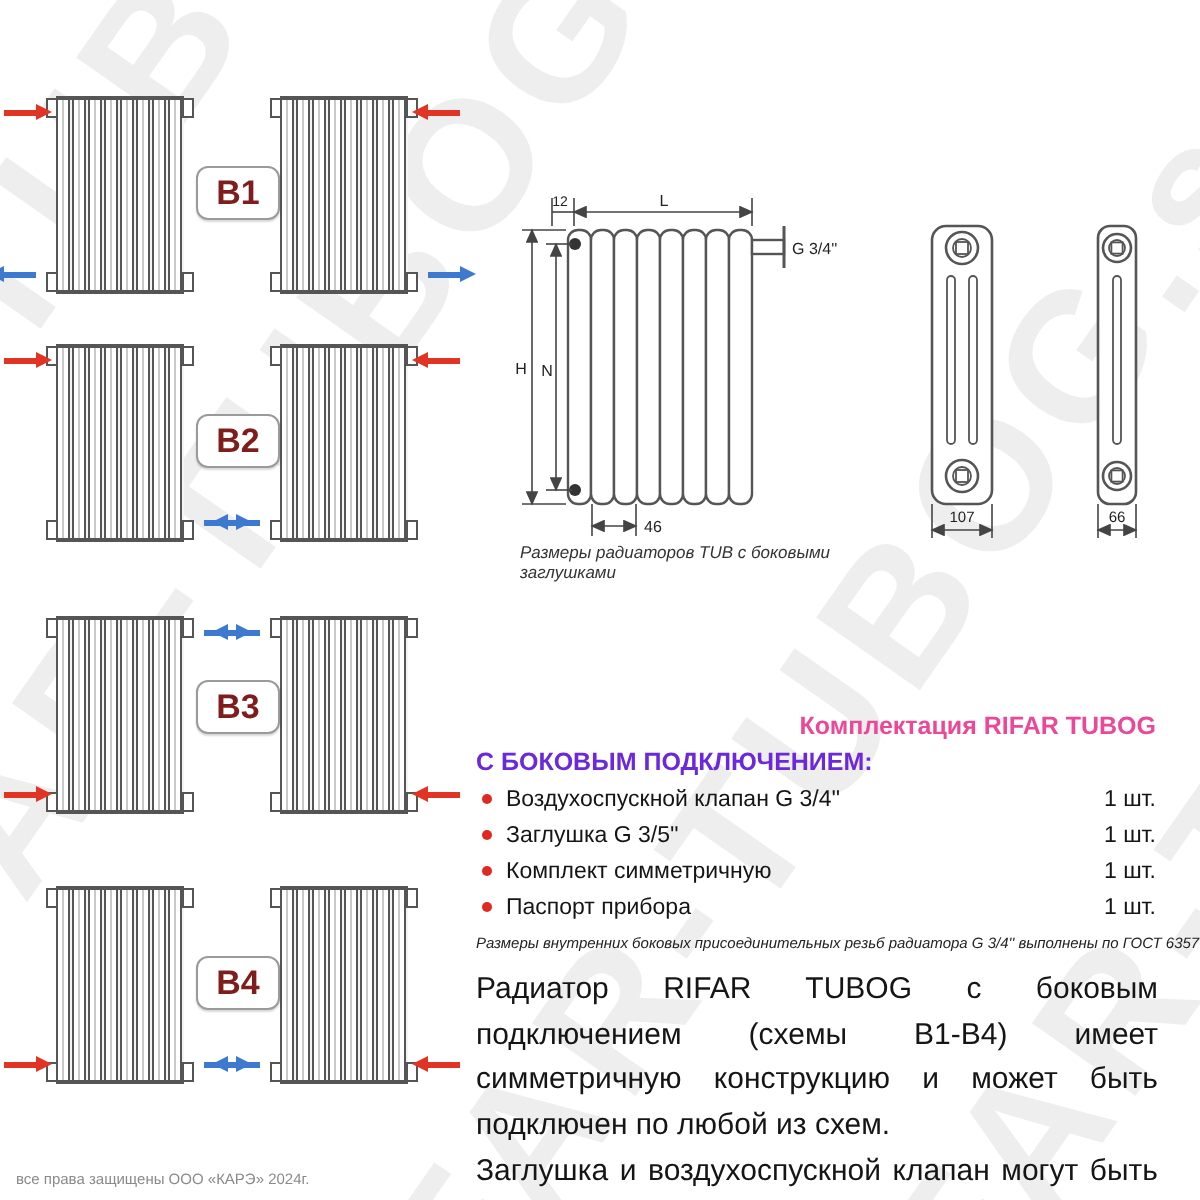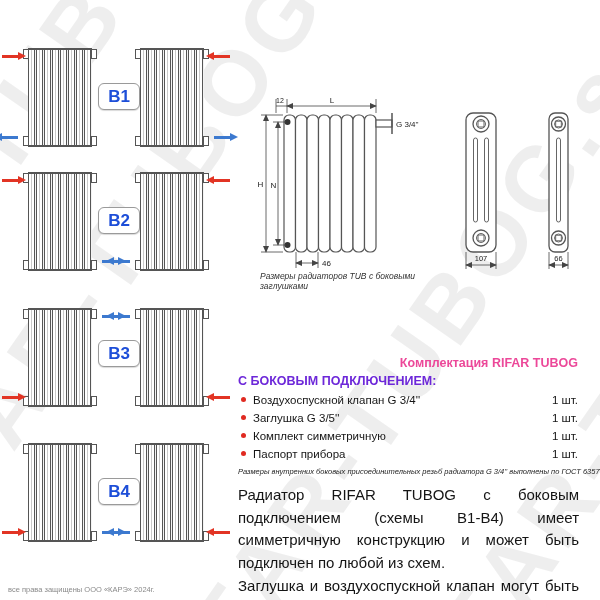--- a/index.html
+++ b/index.html
@@ -40,21 +40,21 @@
   .rad.r2{left:130px}
   .rad i{position:absolute;width:4px;height:8px;background:#fff;border:1px solid #555;}
   .rad i.tl{left:-5px;top:-1px}
   .rad i.tr{right:-5px;top:-1px}
   .rad i.bl{left:-5px;bottom:-1px}
   .rad i.br{right:-5px;bottom:-1px}
   .slabel{
     position:absolute;left:88px;width:40px;height:25px;
     background:#fff;border:1.5px solid #9a9a9a;border-radius:6px;
     display:flex;align-items:center;justify-content:center;
-    font-weight:800;font-size:17px;color:#1d4ed8;
+    font-weight:800;font-size:17px;color:#7f1d1d;
     box-shadow:0 1px 1px rgba(0,0,0,0.15);
   }
   .arr{position:absolute;height:2.6px;width:16px;}
   .arr::after{content:"";position:absolute;top:-3.4px;
     border-top:4.7px solid transparent;border-bottom:4.7px solid transparent;}
   .arr.right::after{right:-8px;border-left:8px solid currentColor;}
   .arr.left::after{left:-8px;border-right:8px solid currentColor;}
   
   .techcap{
     position:absolute;left:260px;top:271px;width:200px;

